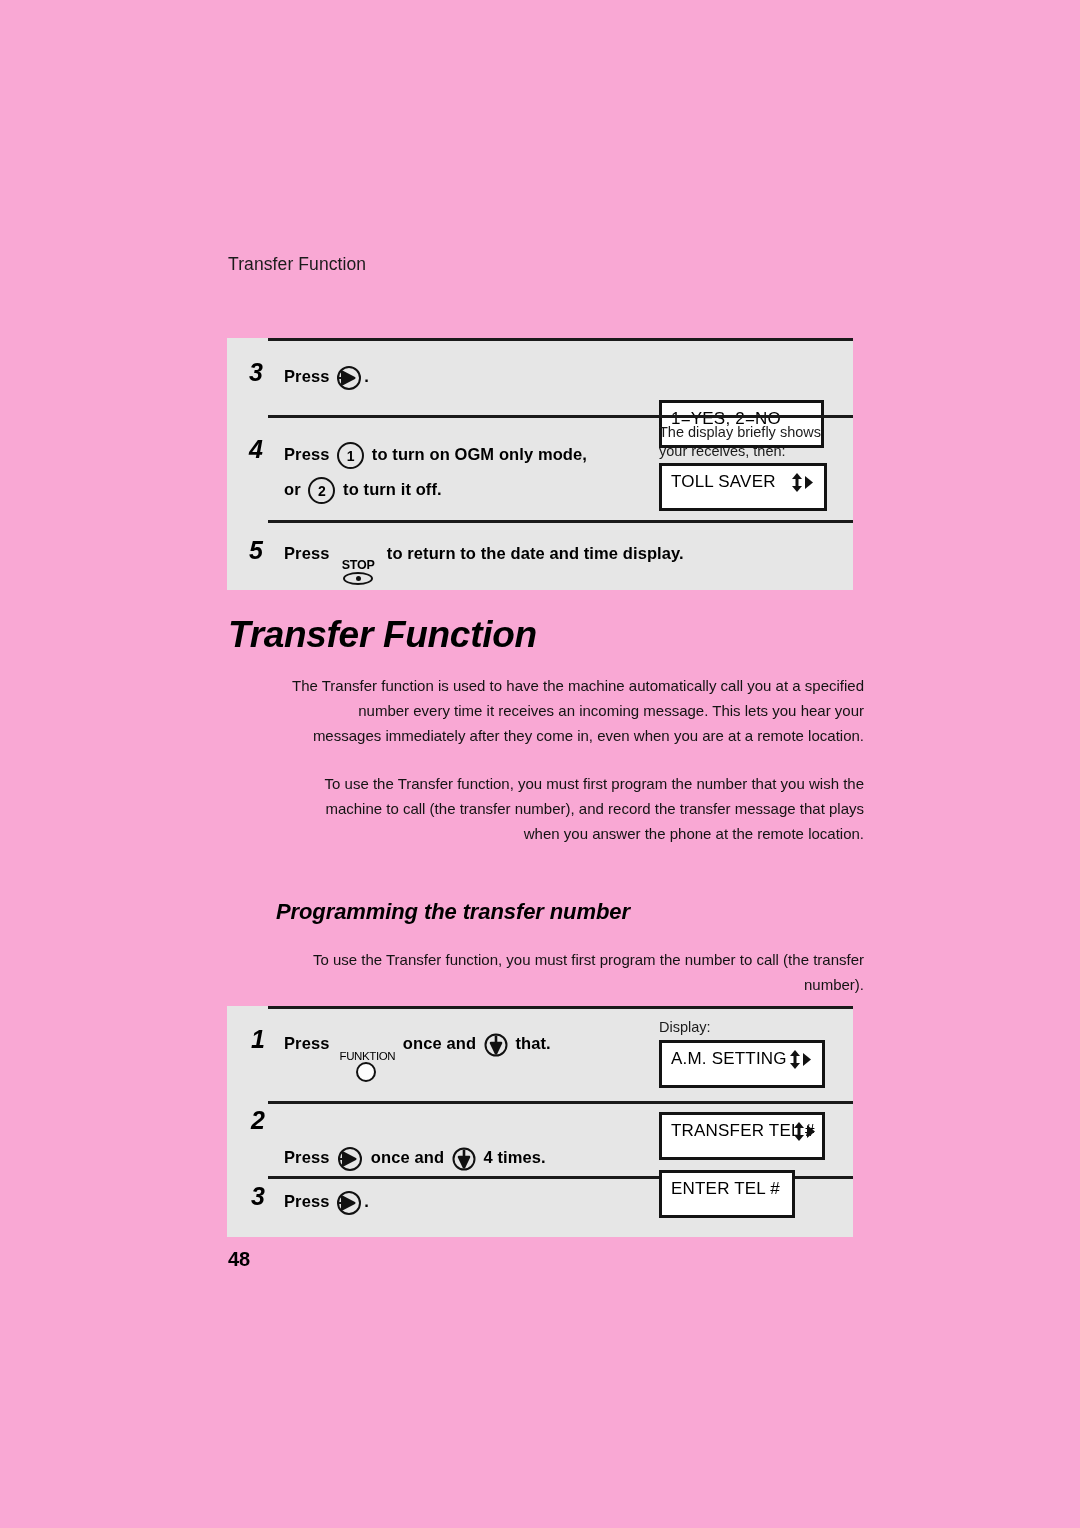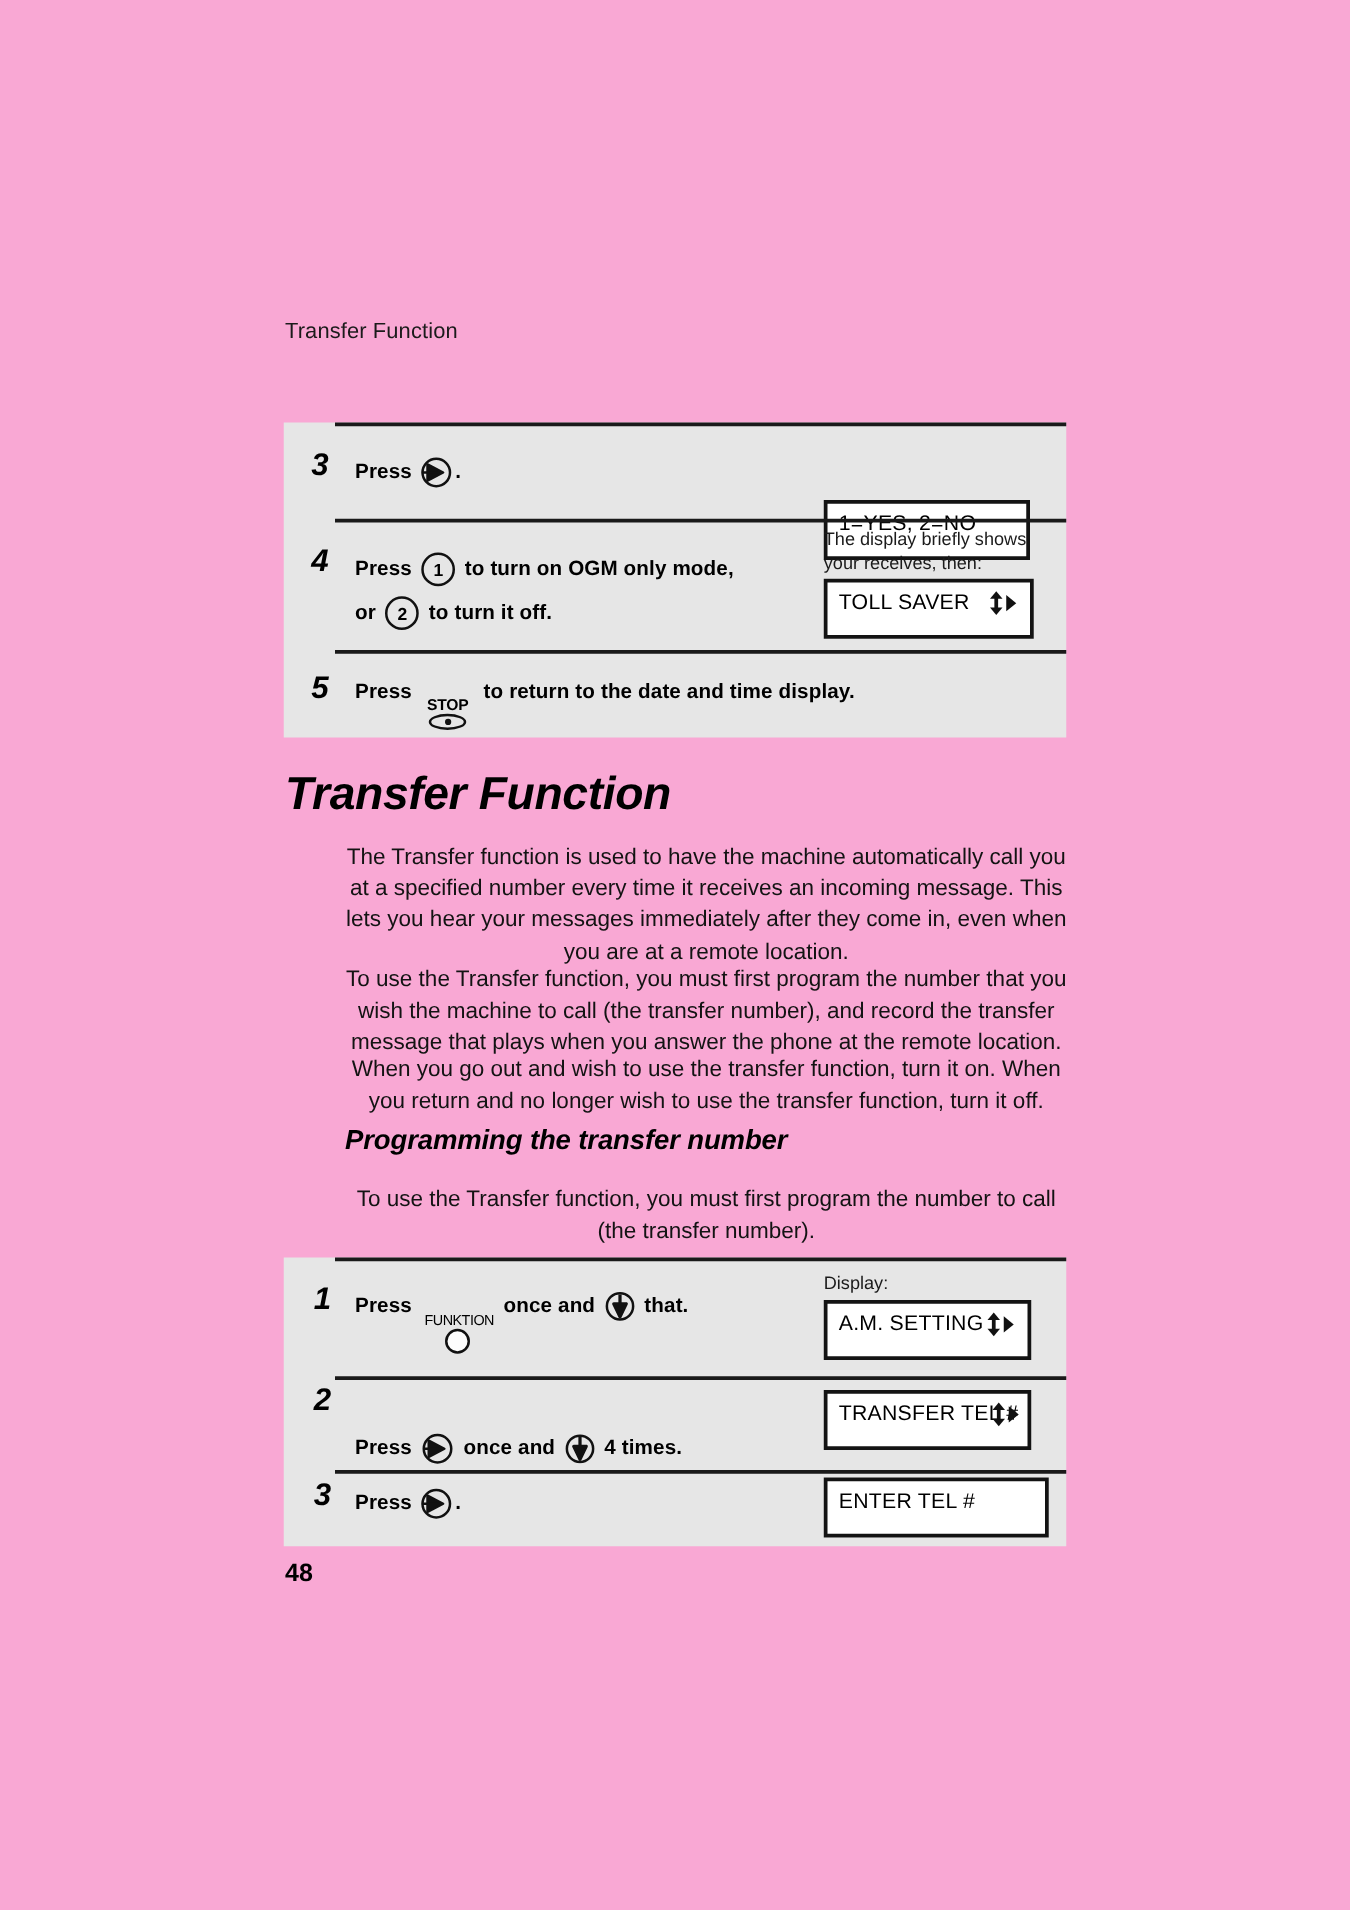--- a/index.html
+++ b/index.html
@@ -196,25 +196,25 @@
     left: 228px;
     top: 899px;
     font-size: 22px;
     font-weight: bold;
     font-style: italic;
     letter-spacing: -0.1px;
     margin-left: 48px;
   }
   .para {
     position: absolute;
-    left: 276px;
+    left: 286px;
     width: 578px;
-    font-size: 18px;
+    font-size: 15px;
     line-height: 25.2px;
-    text-align: center;
+    text-align: right;
     color: #131313;
   }
   #para1 { top: 673px; }
   #para2 { top: 771px; }
   #para3 { top: 843px; }
   #para4 { top: 947px; }
 
   .page-number {
     position: absolute;
     left: 228px;
@@ -295,21 +295,20 @@
         </span>
         <span>to return to the date and time display.</span>
       </div>
     </div>
   </div>
 
   <div class="h1">Transfer Function</div>
 
   <div class="para" id="para1">The Transfer function is used to have the machine automatically call you at a specified number every time it receives an incoming message. This lets you hear your messages immediately after they come in, even when you are at a remote location.</div>
   <div class="para" id="para2">To use the Transfer function, you must first program the number that you wish the machine to call (the transfer number), and record the transfer message that plays when you answer the phone at the remote location.</div>
-  <div class="para" id="para3">When you go out and wish to use the transfer function, turn it on. When you return and no longer wish to use the transfer function, turn it off.</div>
 
   <div class="h2">Programming the transfer number</div>
 
   <div class="para" id="para4">To use the Transfer function, you must first program the number to call (the transfer number).</div>
 
   <div class="step-panel" id="panel-bottom">
 
     <div class="rule" style="left:41px; top:0px; width:585px;"></div>
 
     <div class="step-row">
@@ -387,21 +386,21 @@
       <div class="step-text" style="left:57px; top:184px;">
         <span>Press</span>
         <span class="ico ico-arrow-right" style="margin:0 2px;">
           <svg width="26" height="26" viewBox="0 0 26 26">
             <circle cx="13" cy="13" r="11" fill="#e6e6e6" stroke="#111" stroke-width="2"></circle>
             <path d="M1.5 13 L17 13 M6 6.5 L18.5 13 L6 19.5 Z" fill="#111" stroke="#111" stroke-width="2" stroke-linejoin="round"></path>
           </svg>
         </span><span>.</span>
       </div>
 
-      <div class="lcd" style="left:432px; top:176px; width:180px; height:48px;">
+      <div class="lcd" style="left:432px; top:164px; width:136px; height:48px;">
         <span class="lcd-text">ENTER TEL #</span>
       </div>
     </div>
   </div>
 
   <div class="page-number">48</div>
 
 </div>
 
 </body></html>

